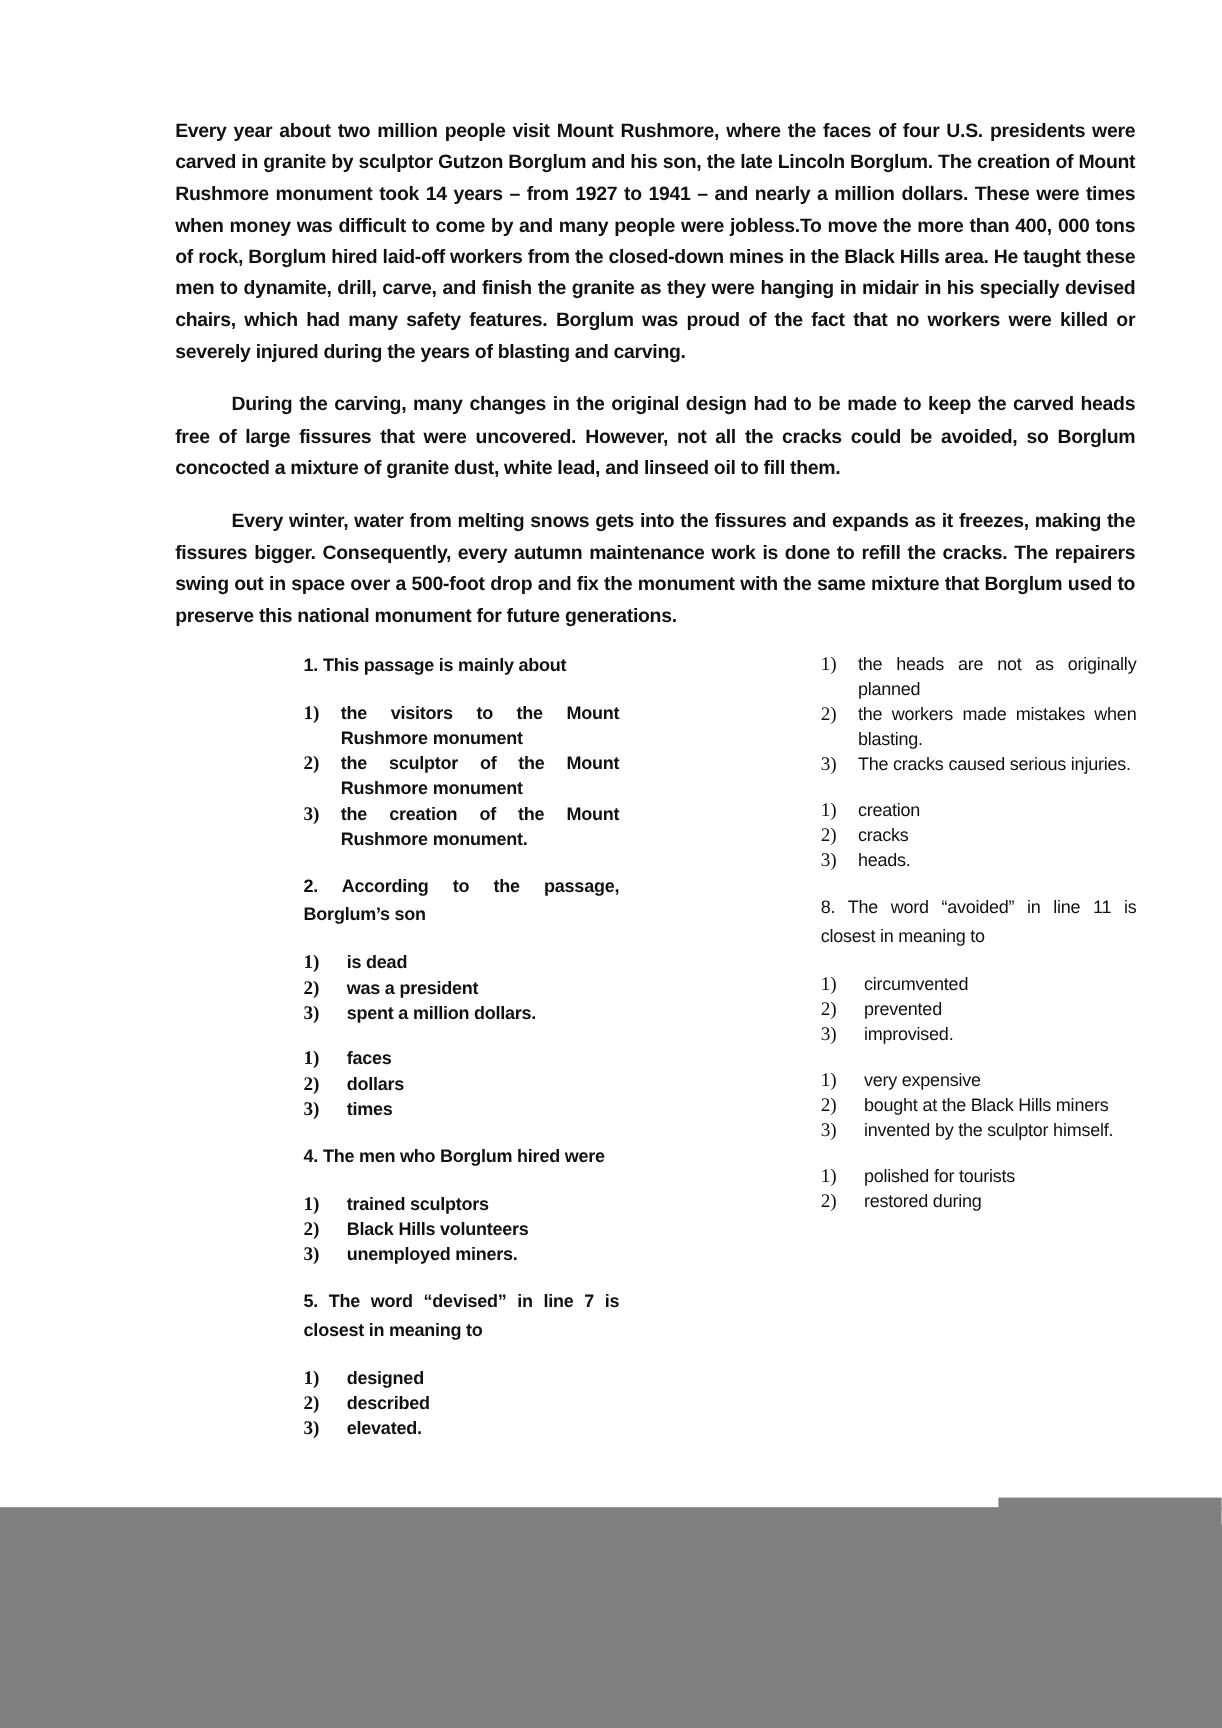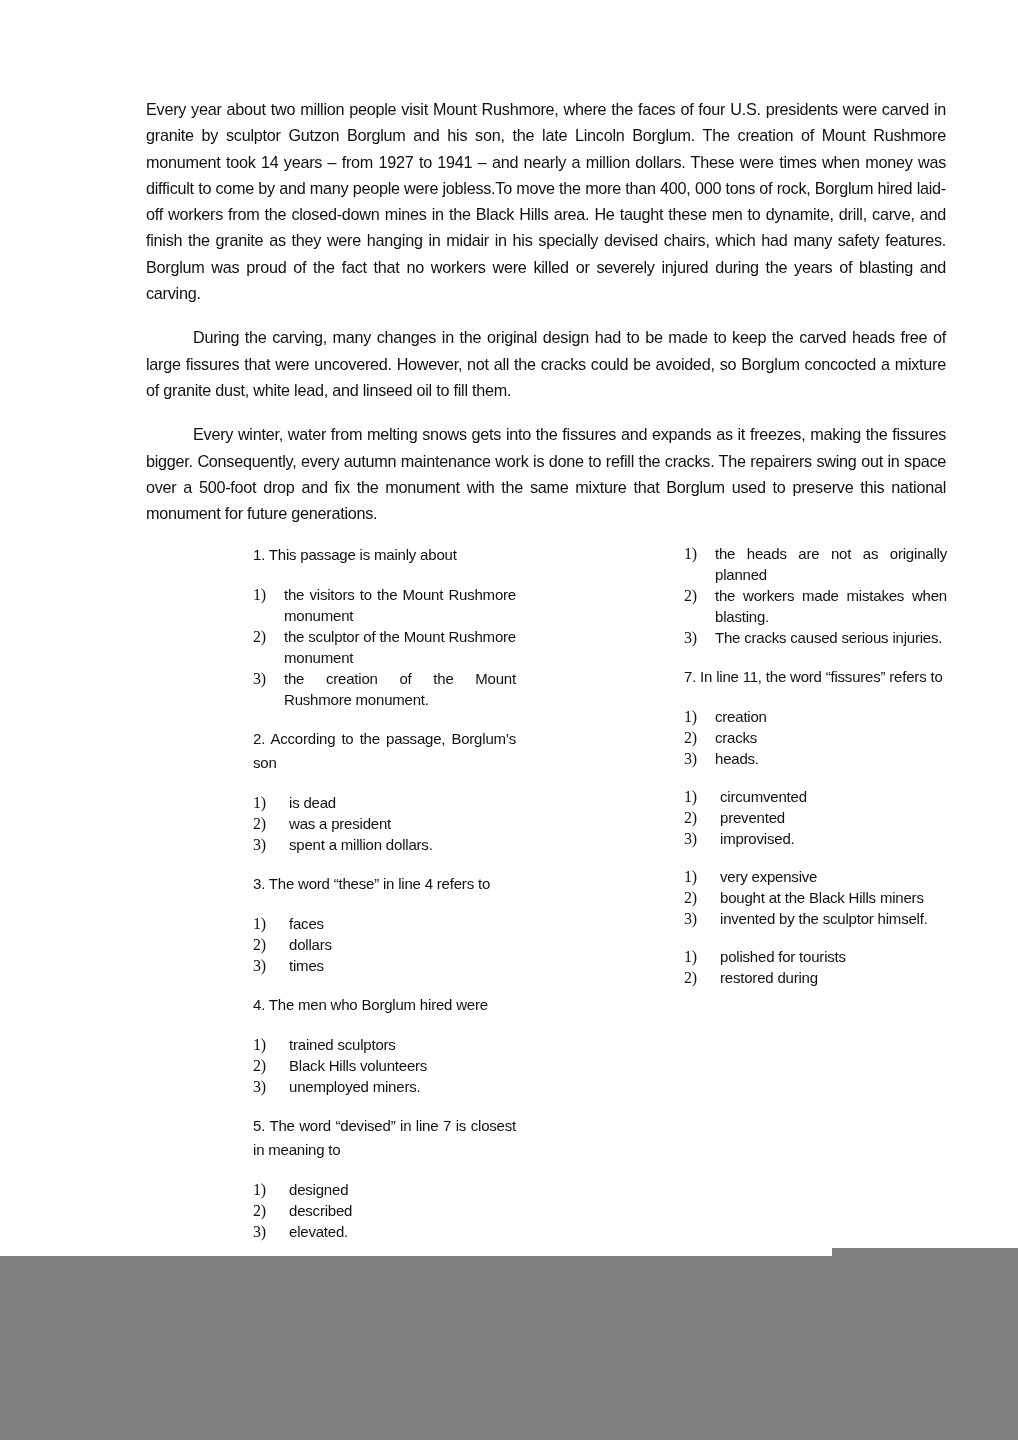--- a/index.html
+++ b/index.html
@@ -7,24 +7,24 @@
     width: 1018px; height: 1440px; position: relative; overflow: hidden;
     background: #ffffff; color: #111111;
     font-family: "Liberation Sans", "DejaVu Sans", sans-serif;
   }
   .page { position: absolute; left: 0; top: 0; width: 1018px; height: 1440px; background: #fff; }
   .passage {
     position: absolute; left: 146px; top: 96px; width: 800px;
     font-size: 16.2px; line-height: 26.3px; text-align: justify;
     letter-spacing: -0.25px;
   }
-  .passage p { margin: 0 0 18px 0; }
+  .passage p { margin: 0 0 18px 0; font-weight: bold; }
   .passage p.indent { text-indent: 47px; }
   .col { position: absolute; width: 263px; font-size: 15px; letter-spacing: -0.2px; }
-  .col-left { left: 253px; top: 543px; }
+  .col-left { left: 253px; top: 543px; font-weight: bold; }
   .col-right { left: 684px; top: 543px; }
   .q { margin: 0 0 17px 0; line-height: 24px; text-align: justify; }
   .opts { margin: 0 0 17px 0; padding: 0; list-style: none; }
   .opt { display: flex; line-height: 21px; text-align: justify; }
   .opt .num {
     font-family: "Liberation Serif", "DejaVu Serif", serif; font-size: 16px;
     width: 31px; flex: 0 0 31px;
   }
   .opt.wide .num { width: 36px; flex: 0 0 36px; }
   .opt .txt { flex: 1; text-align: justify; text-align-last: left; }
@@ -80,21 +80,20 @@
             <span class="txt">was a president</span>
           </li>
         <li class="opt wide">
             <span class="num">3)</span>
             <span class="txt">spent a million dollars.</span>
           </li>
       </ul>
     </div>
 
     <div>
-      <div class="q">3. The word “these” in line 4 refers to</div>
       <ul class="opts">
         <li class="opt wide">
             <span class="num">1)</span>
             <span class="txt">faces</span>
           </li>
         <li class="opt wide">
             <span class="num">2)</span>
             <span class="txt">dollars</span>
           </li>
         <li class="opt wide">
@@ -154,38 +153,38 @@
             <span class="txt">the workers made mistakes when blasting.</span>
           </li>
         <li class="opt">
             <span class="num">3)</span>
             <span class="txt">The cracks caused serious injuries.</span>
           </li>
       </ul>
     </div>
 
     <div>
-      <div class="q">7. In line 11, the word “fissures” refers to</div>
       <ul class="opts">
         <li class="opt">
             <span class="num">1)</span>
             <span class="txt">creation</span>
           </li>
         <li class="opt">
             <span class="num">2)</span>
             <span class="txt">cracks</span>
           </li>
         <li class="opt">
             <span class="num">3)</span>
             <span class="txt">heads.</span>
           </li>
       </ul>
     </div>
 
     <div>
+      <div class="q">8. The word “avoided” in line 11 is closest in meaning to</div>
       <ul class="opts">
         <li class="opt wide">
             <span class="num">1)</span>
             <span class="txt">circumvented</span>
           </li>
         <li class="opt wide">
             <span class="num">2)</span>
             <span class="txt">prevented</span>
           </li>
         <li class="opt wide">

